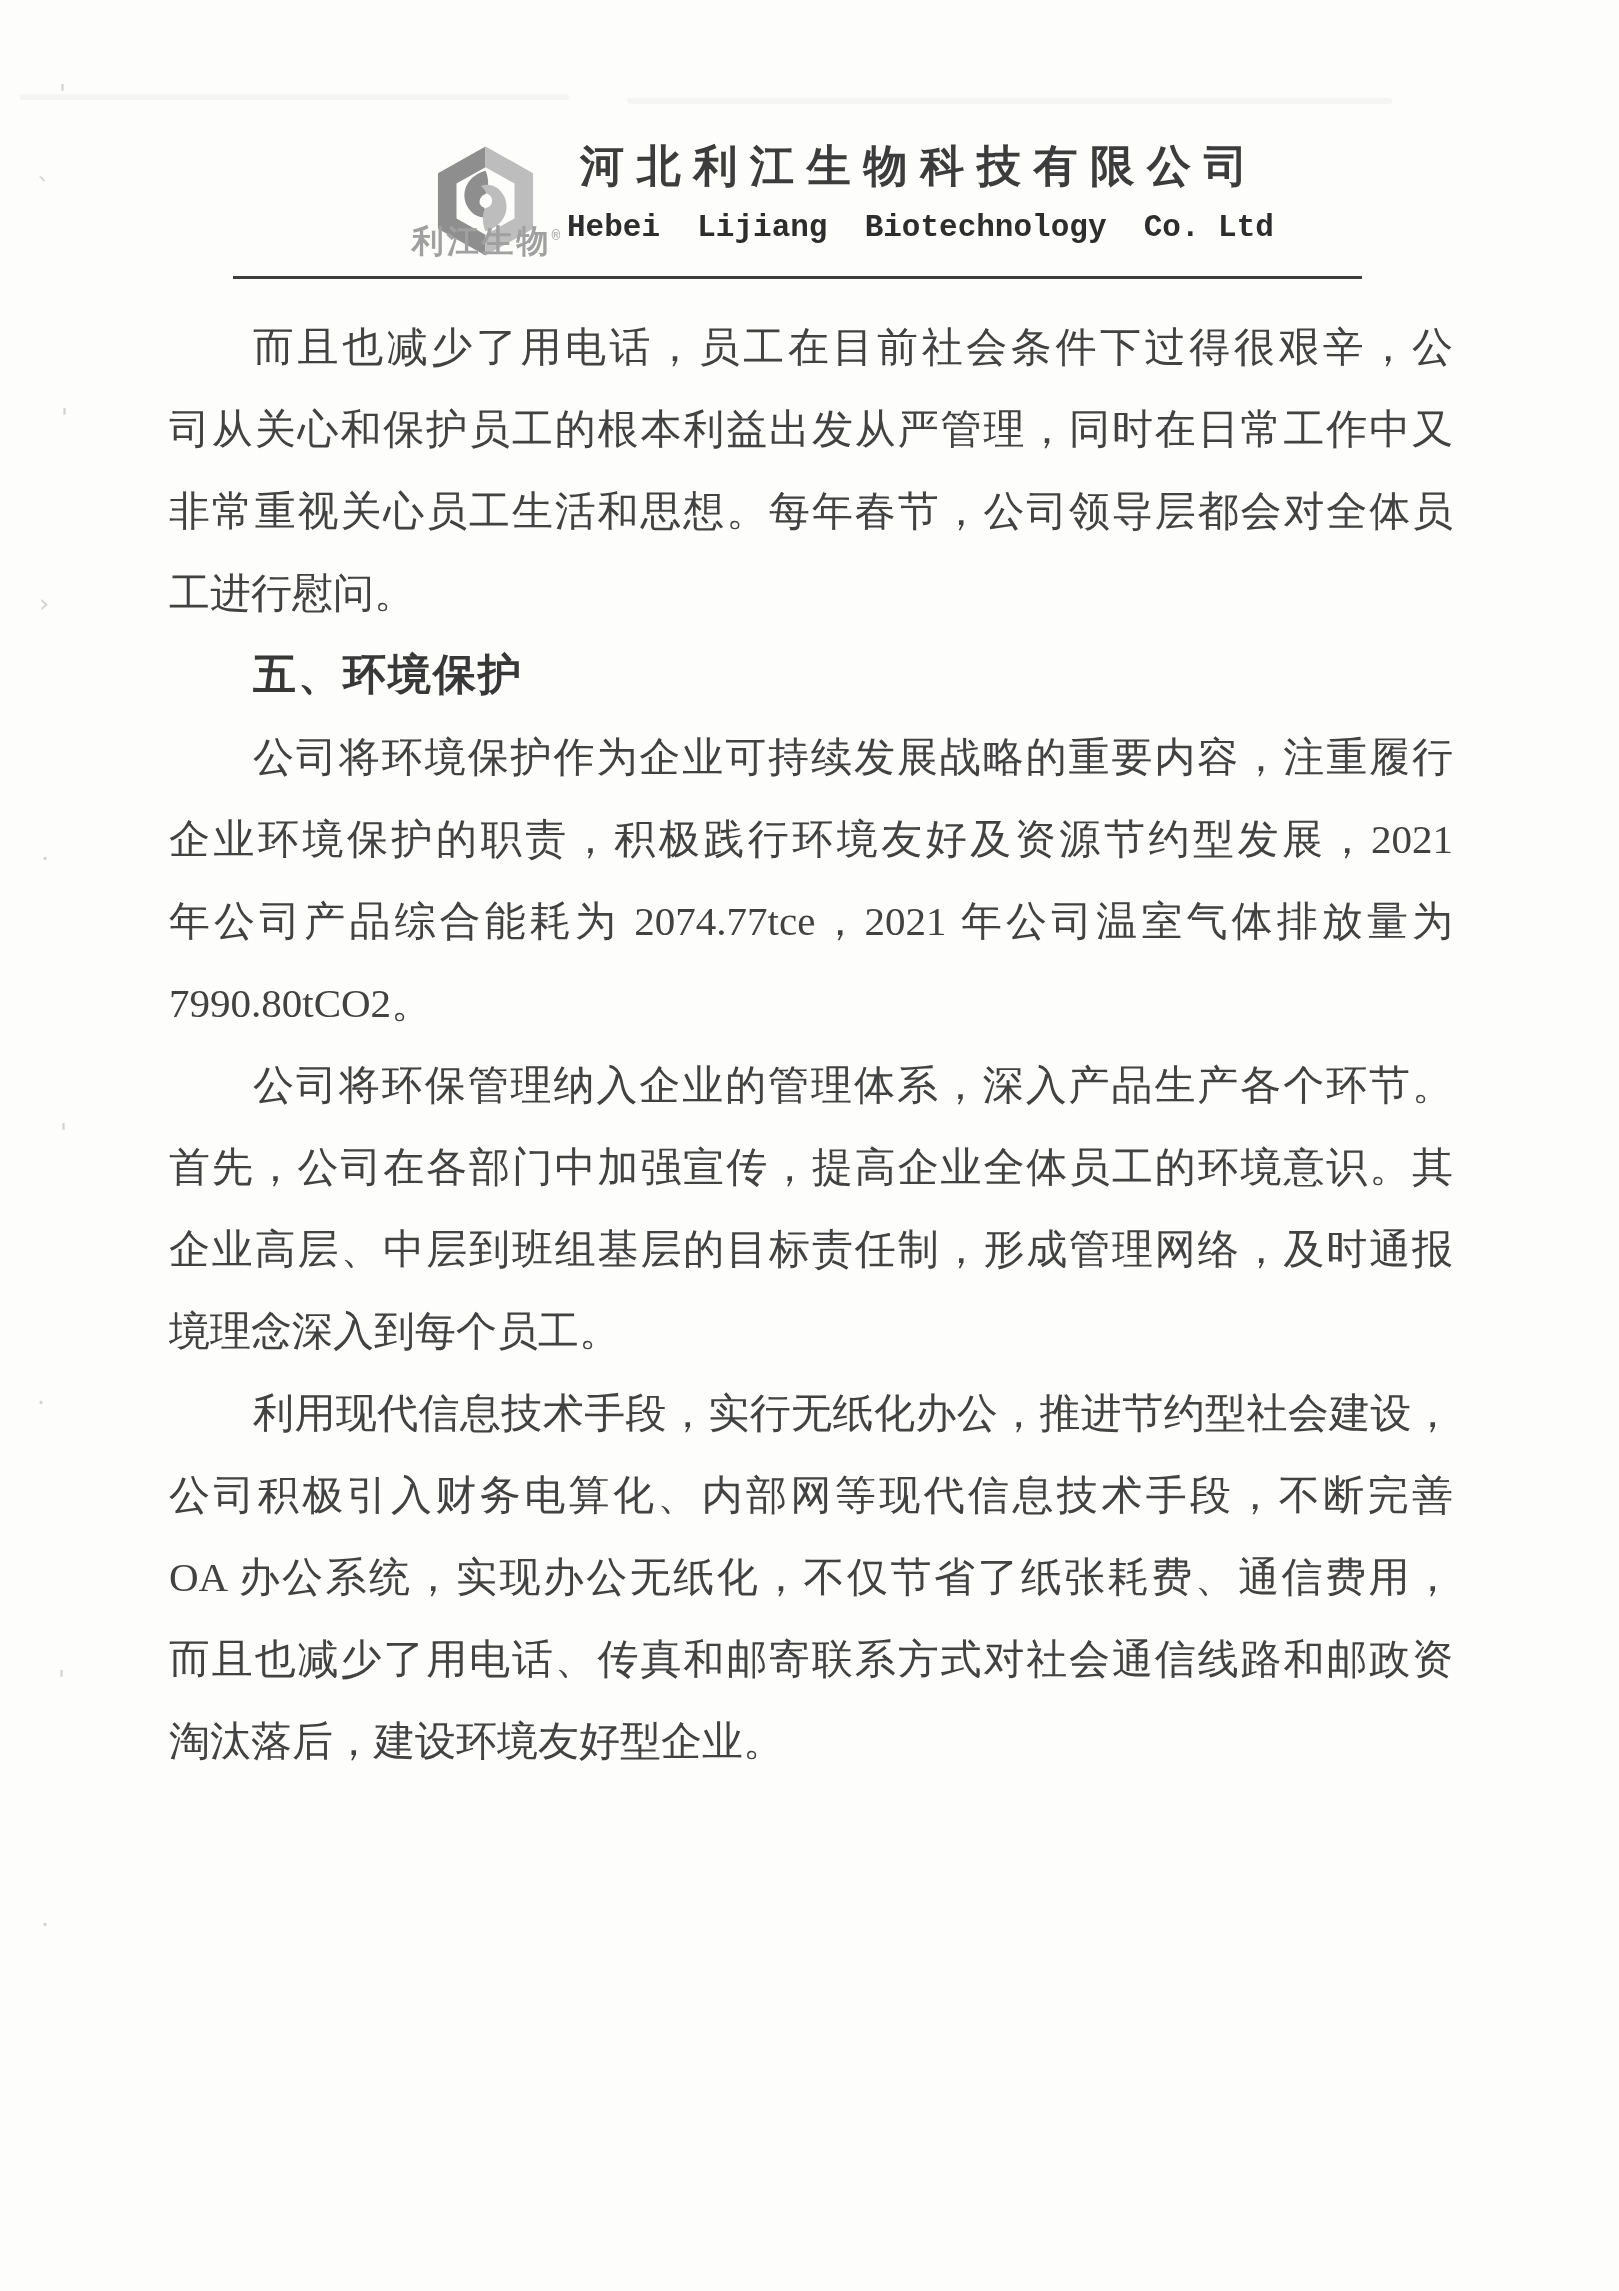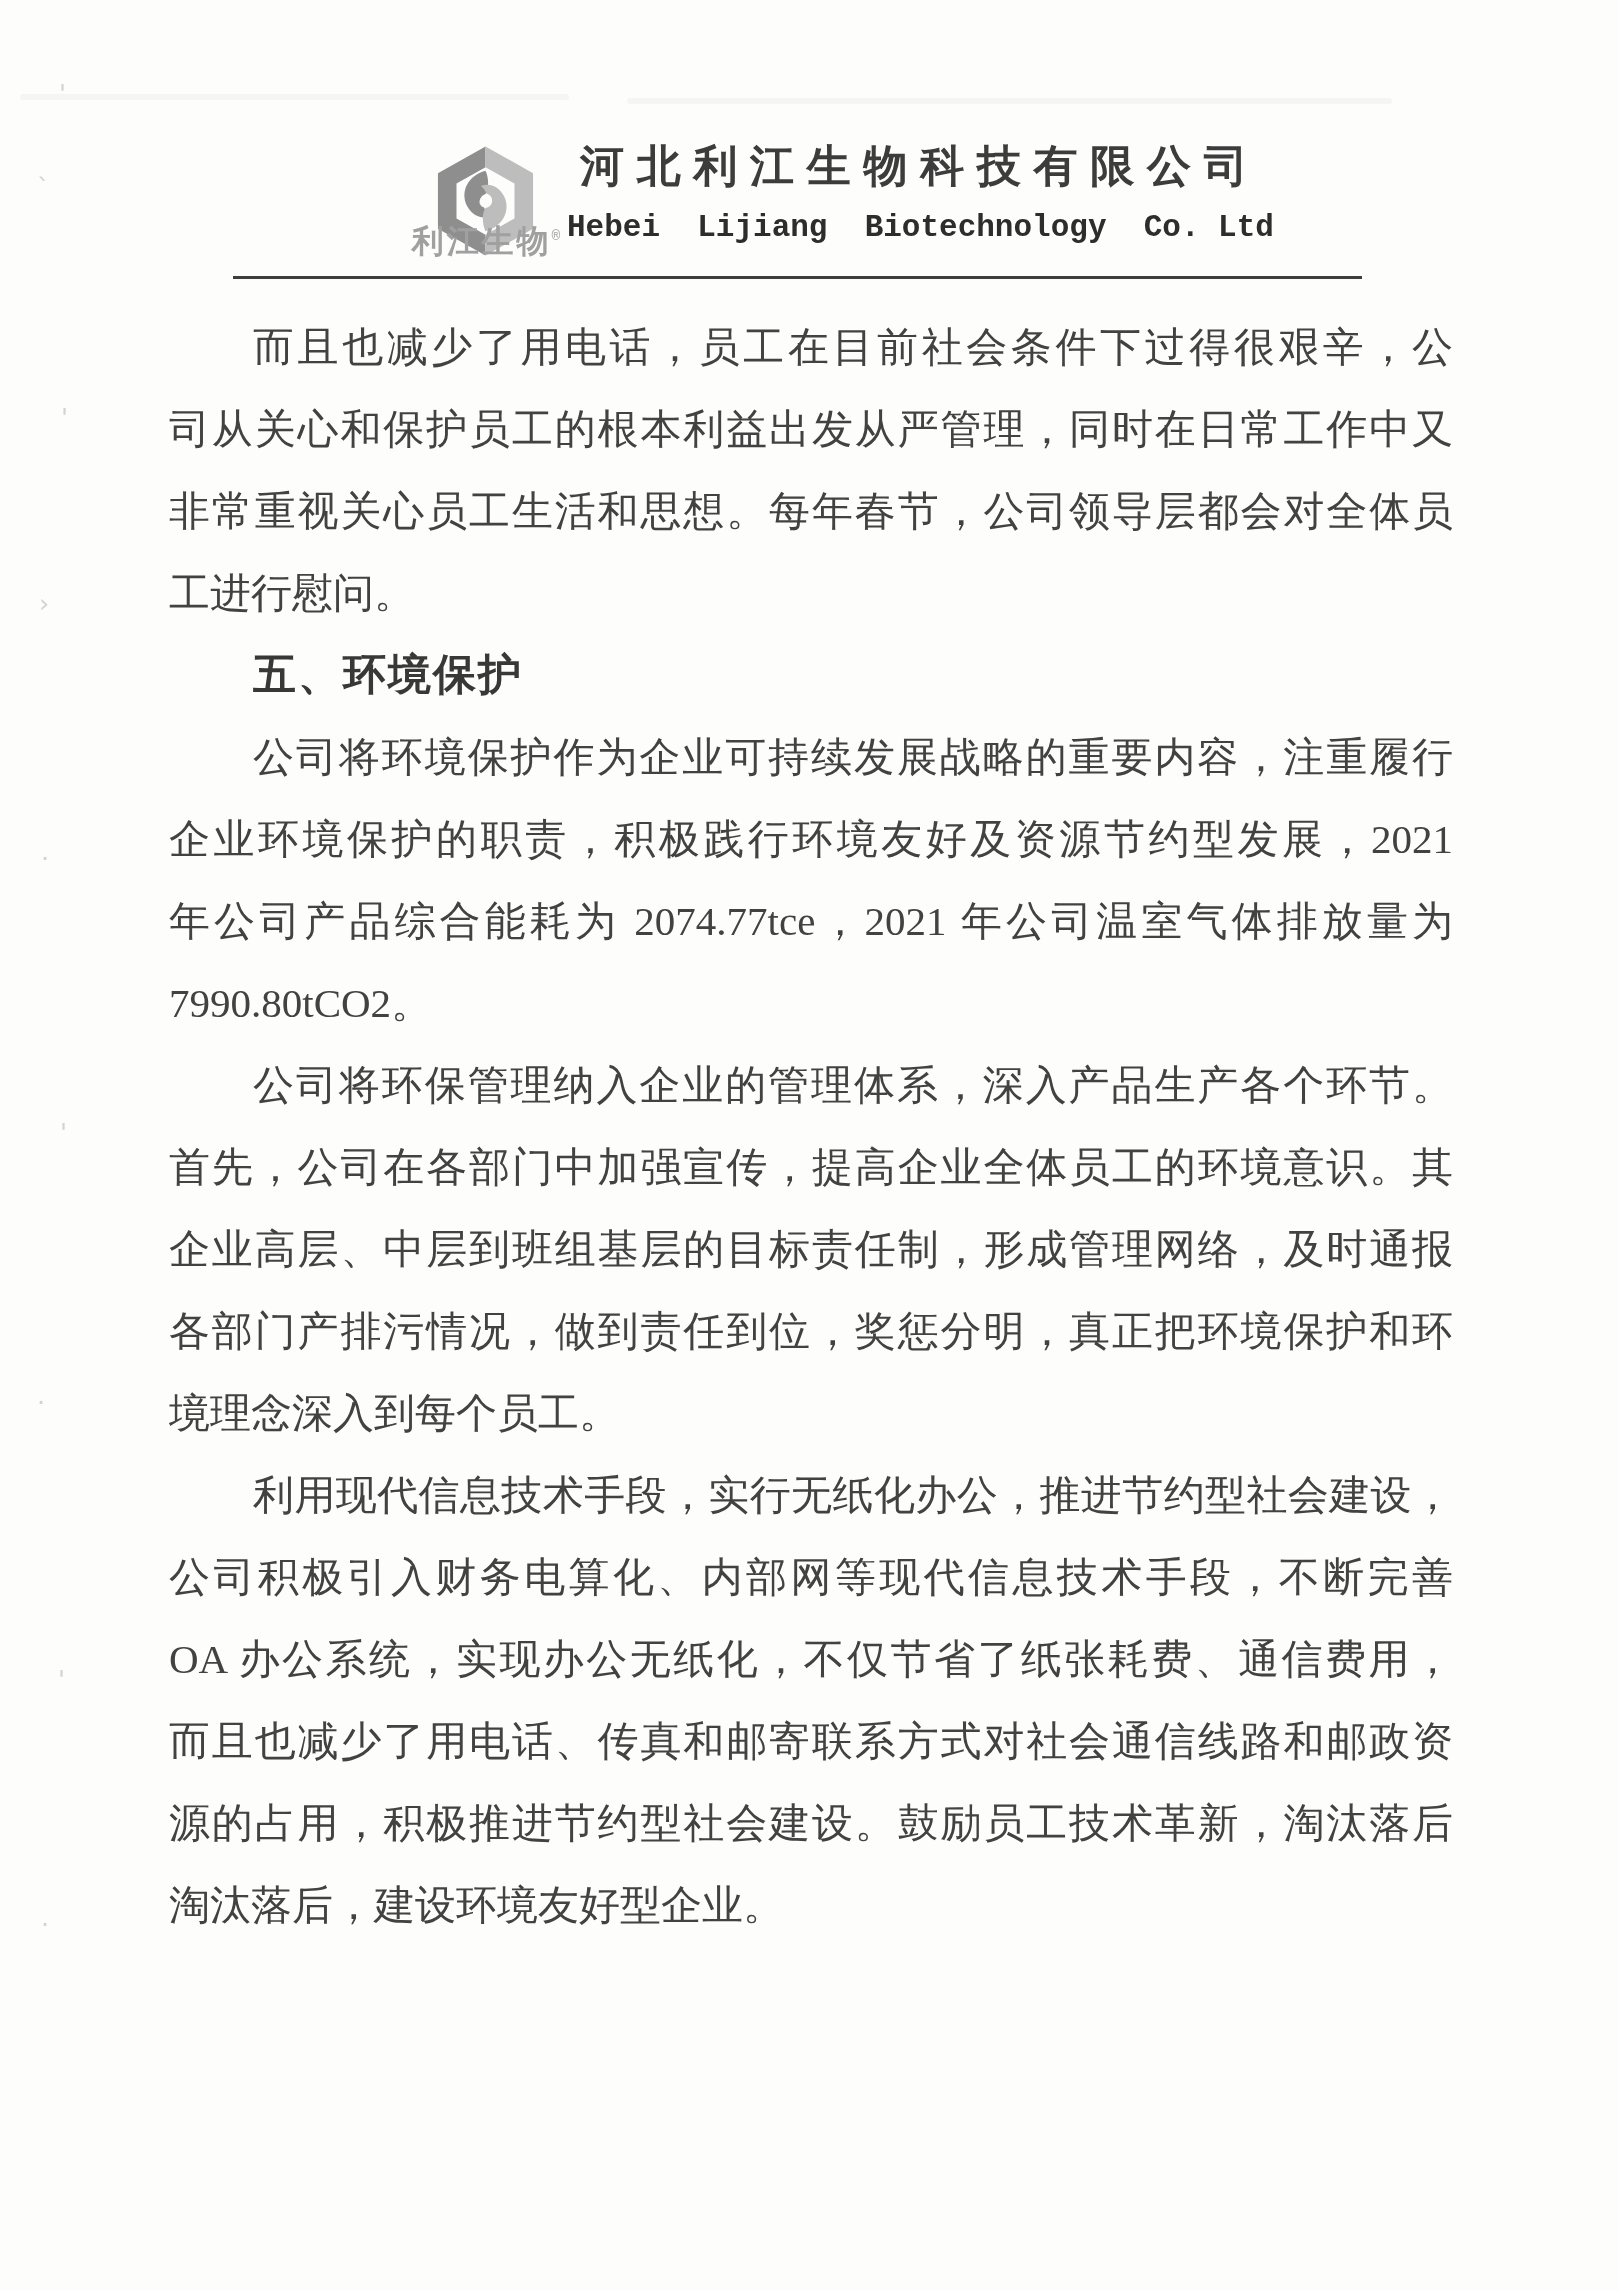--- a/index.html
+++ b/index.html
@@ -176,23 +176,21 @@
   <div class="line heading">五、环境保护</div>
 
   <div class="line indent">公司将环境保护作为企业可持续发展战略的重要内容，注重履行</div>
   <div class="line">企业环境保护的职责，积极践行环境友好及资源节约型发展，2021</div>
   <div class="line">年公司产品综合能耗为 2074.77tce，2021 年公司温室气体排放量为</div>
   <div class="line short">7990.80tCO2。</div>
 
   <div class="line indent">公司将环保管理纳入企业的管理体系，深入产品生产各个环节。</div>
   <div class="line">首先，公司在各部门中加强宣传，提高企业全体员工的环境意识。其</div>
   <div class="line">企业高层、中层到班组基层的目标责任制，形成管理网络，及时通报</div>
-  <div class="line">各部门产排污情况，做到责任到位，奖惩分明，真正把环境保护和环</div>
   <div class="line short">境理念深入到每个员工。</div>
 
   <div class="line indent">利用现代信息技术手段，实行无纸化办公，推进节约型社会建设，</div>
   <div class="line">公司积极引入财务电算化、内部网等现代信息技术手段，不断完善</div>
   <div class="line">OA 办公系统，实现办公无纸化，不仅节省了纸张耗费、通信费用，</div>
   <div class="line">而且也减少了用电话、传真和邮寄联系方式对社会通信线路和邮政资</div>
-  <div class="line">源的占用，积极推进节约型社会建设。鼓励员工技术革新，淘汰落后</div>
   <div class="line short">淘汰落后，建设环境友好型企业。</div>
 </div>
 
 
 </body></html>

